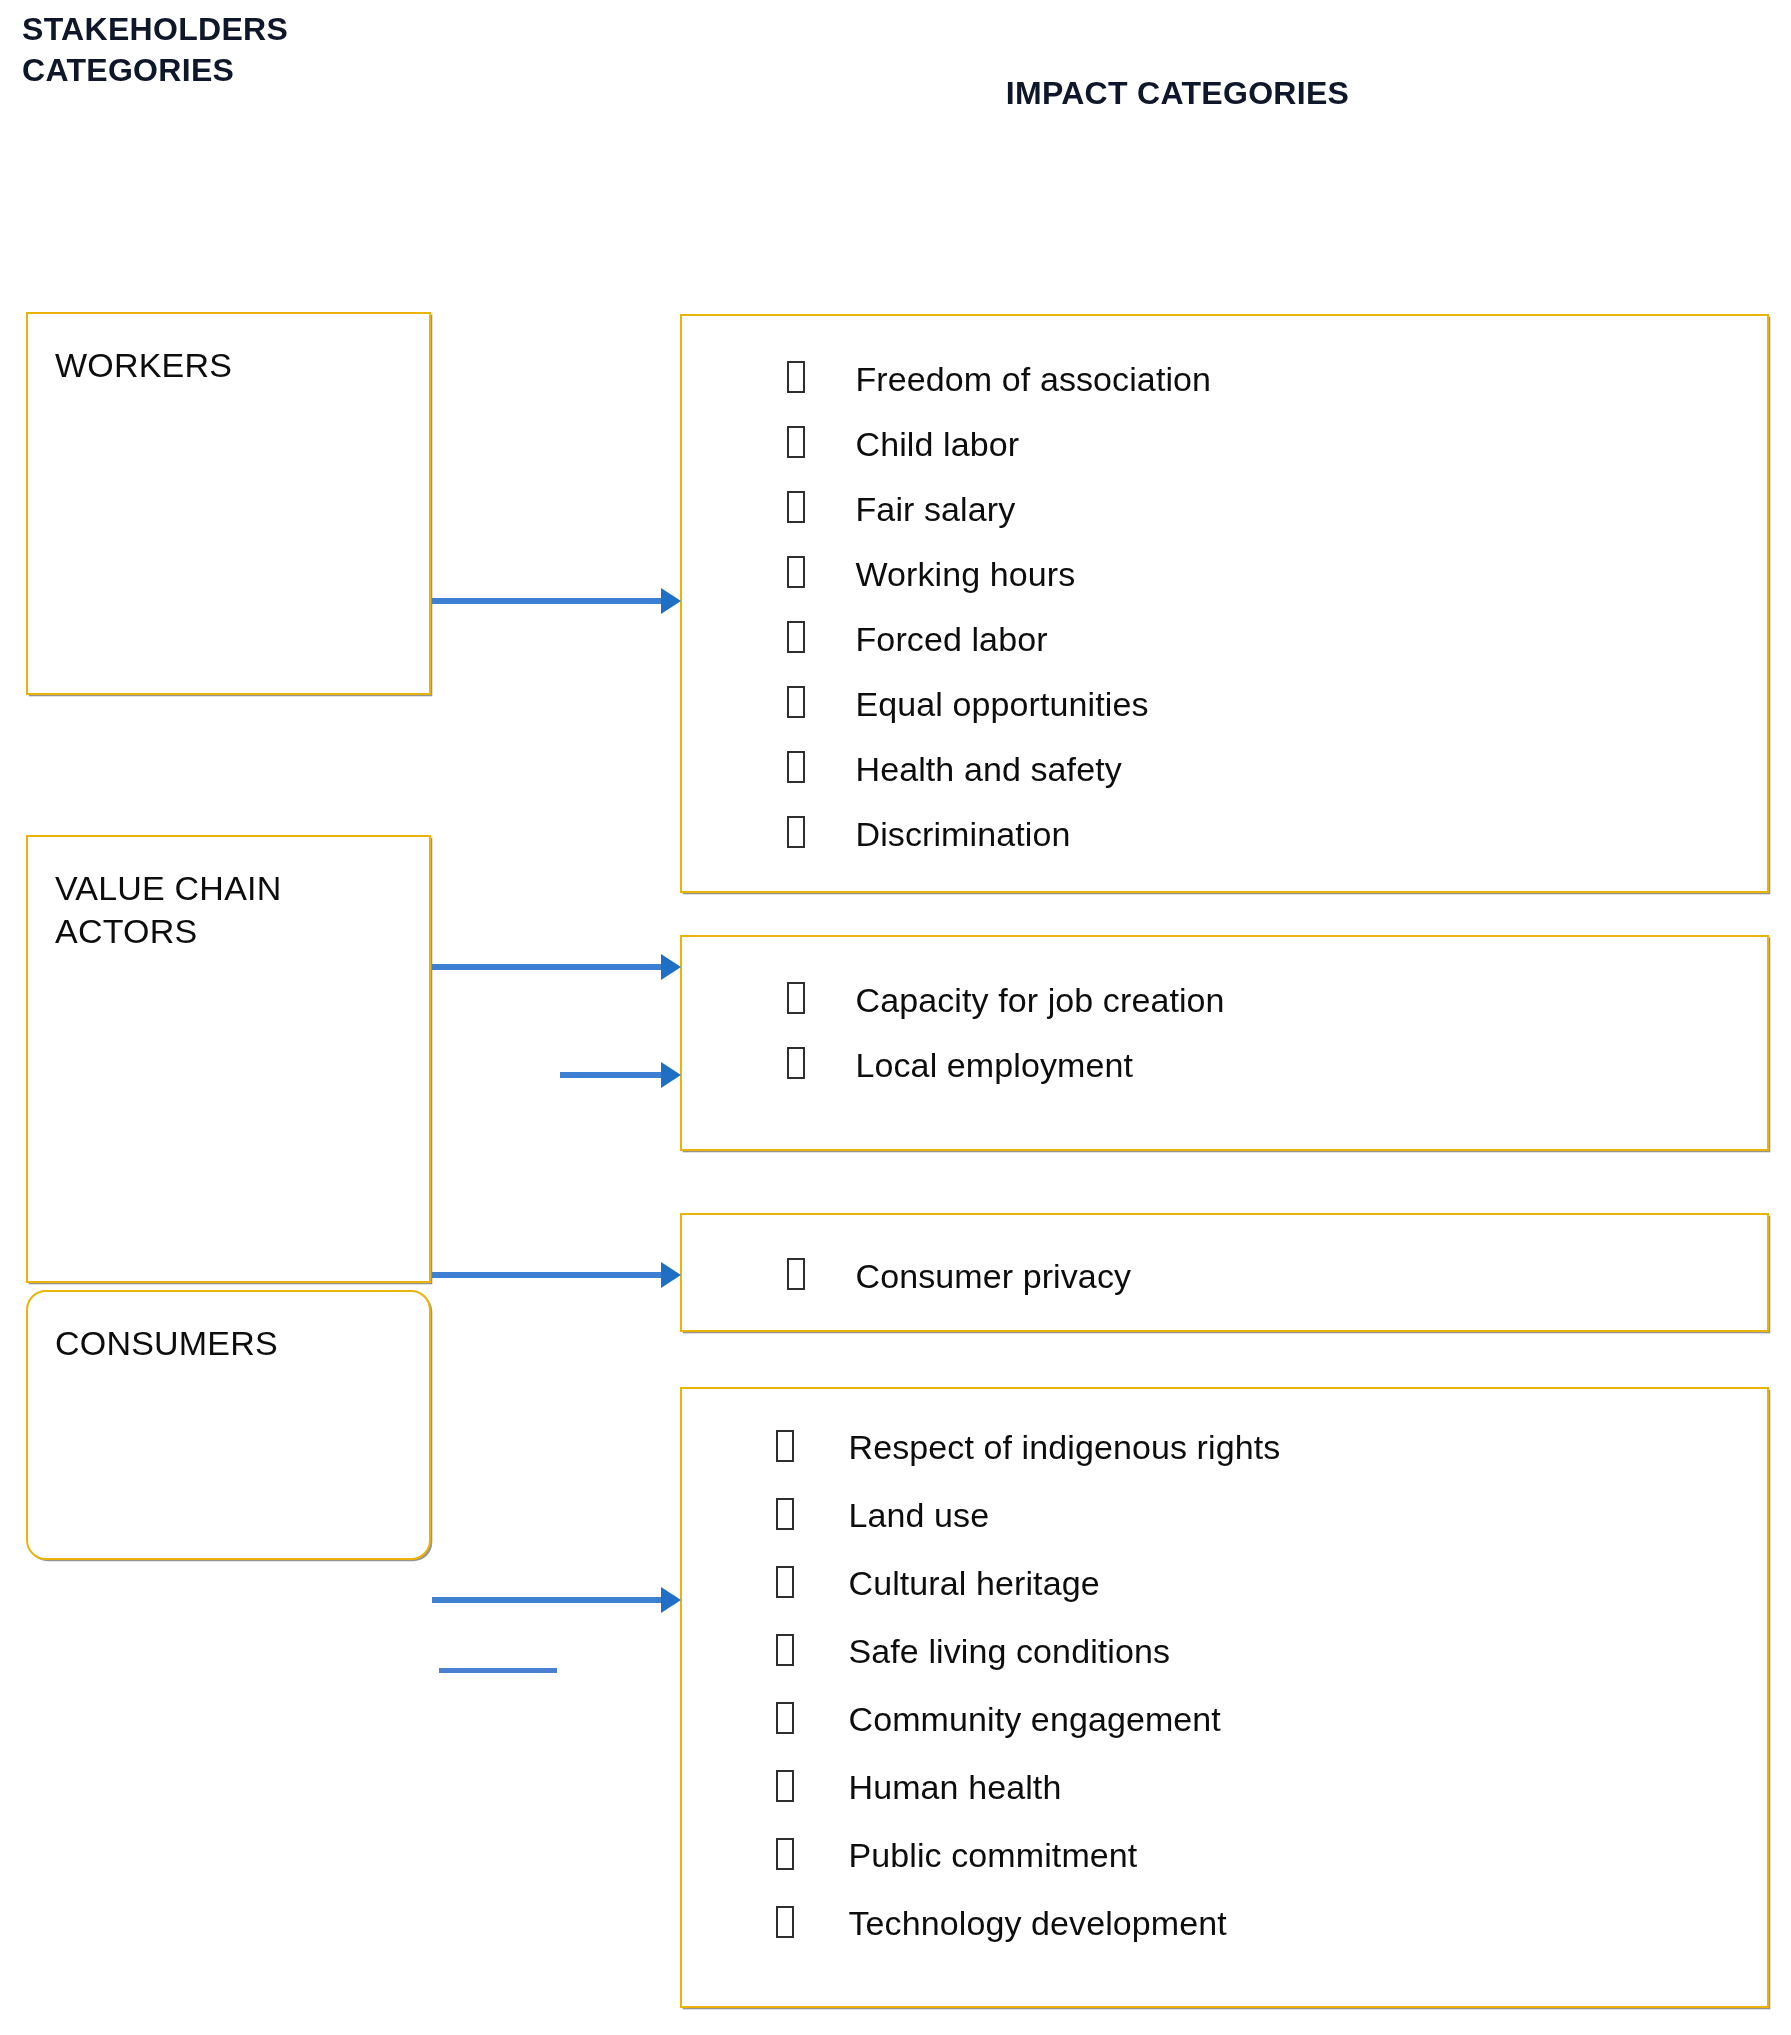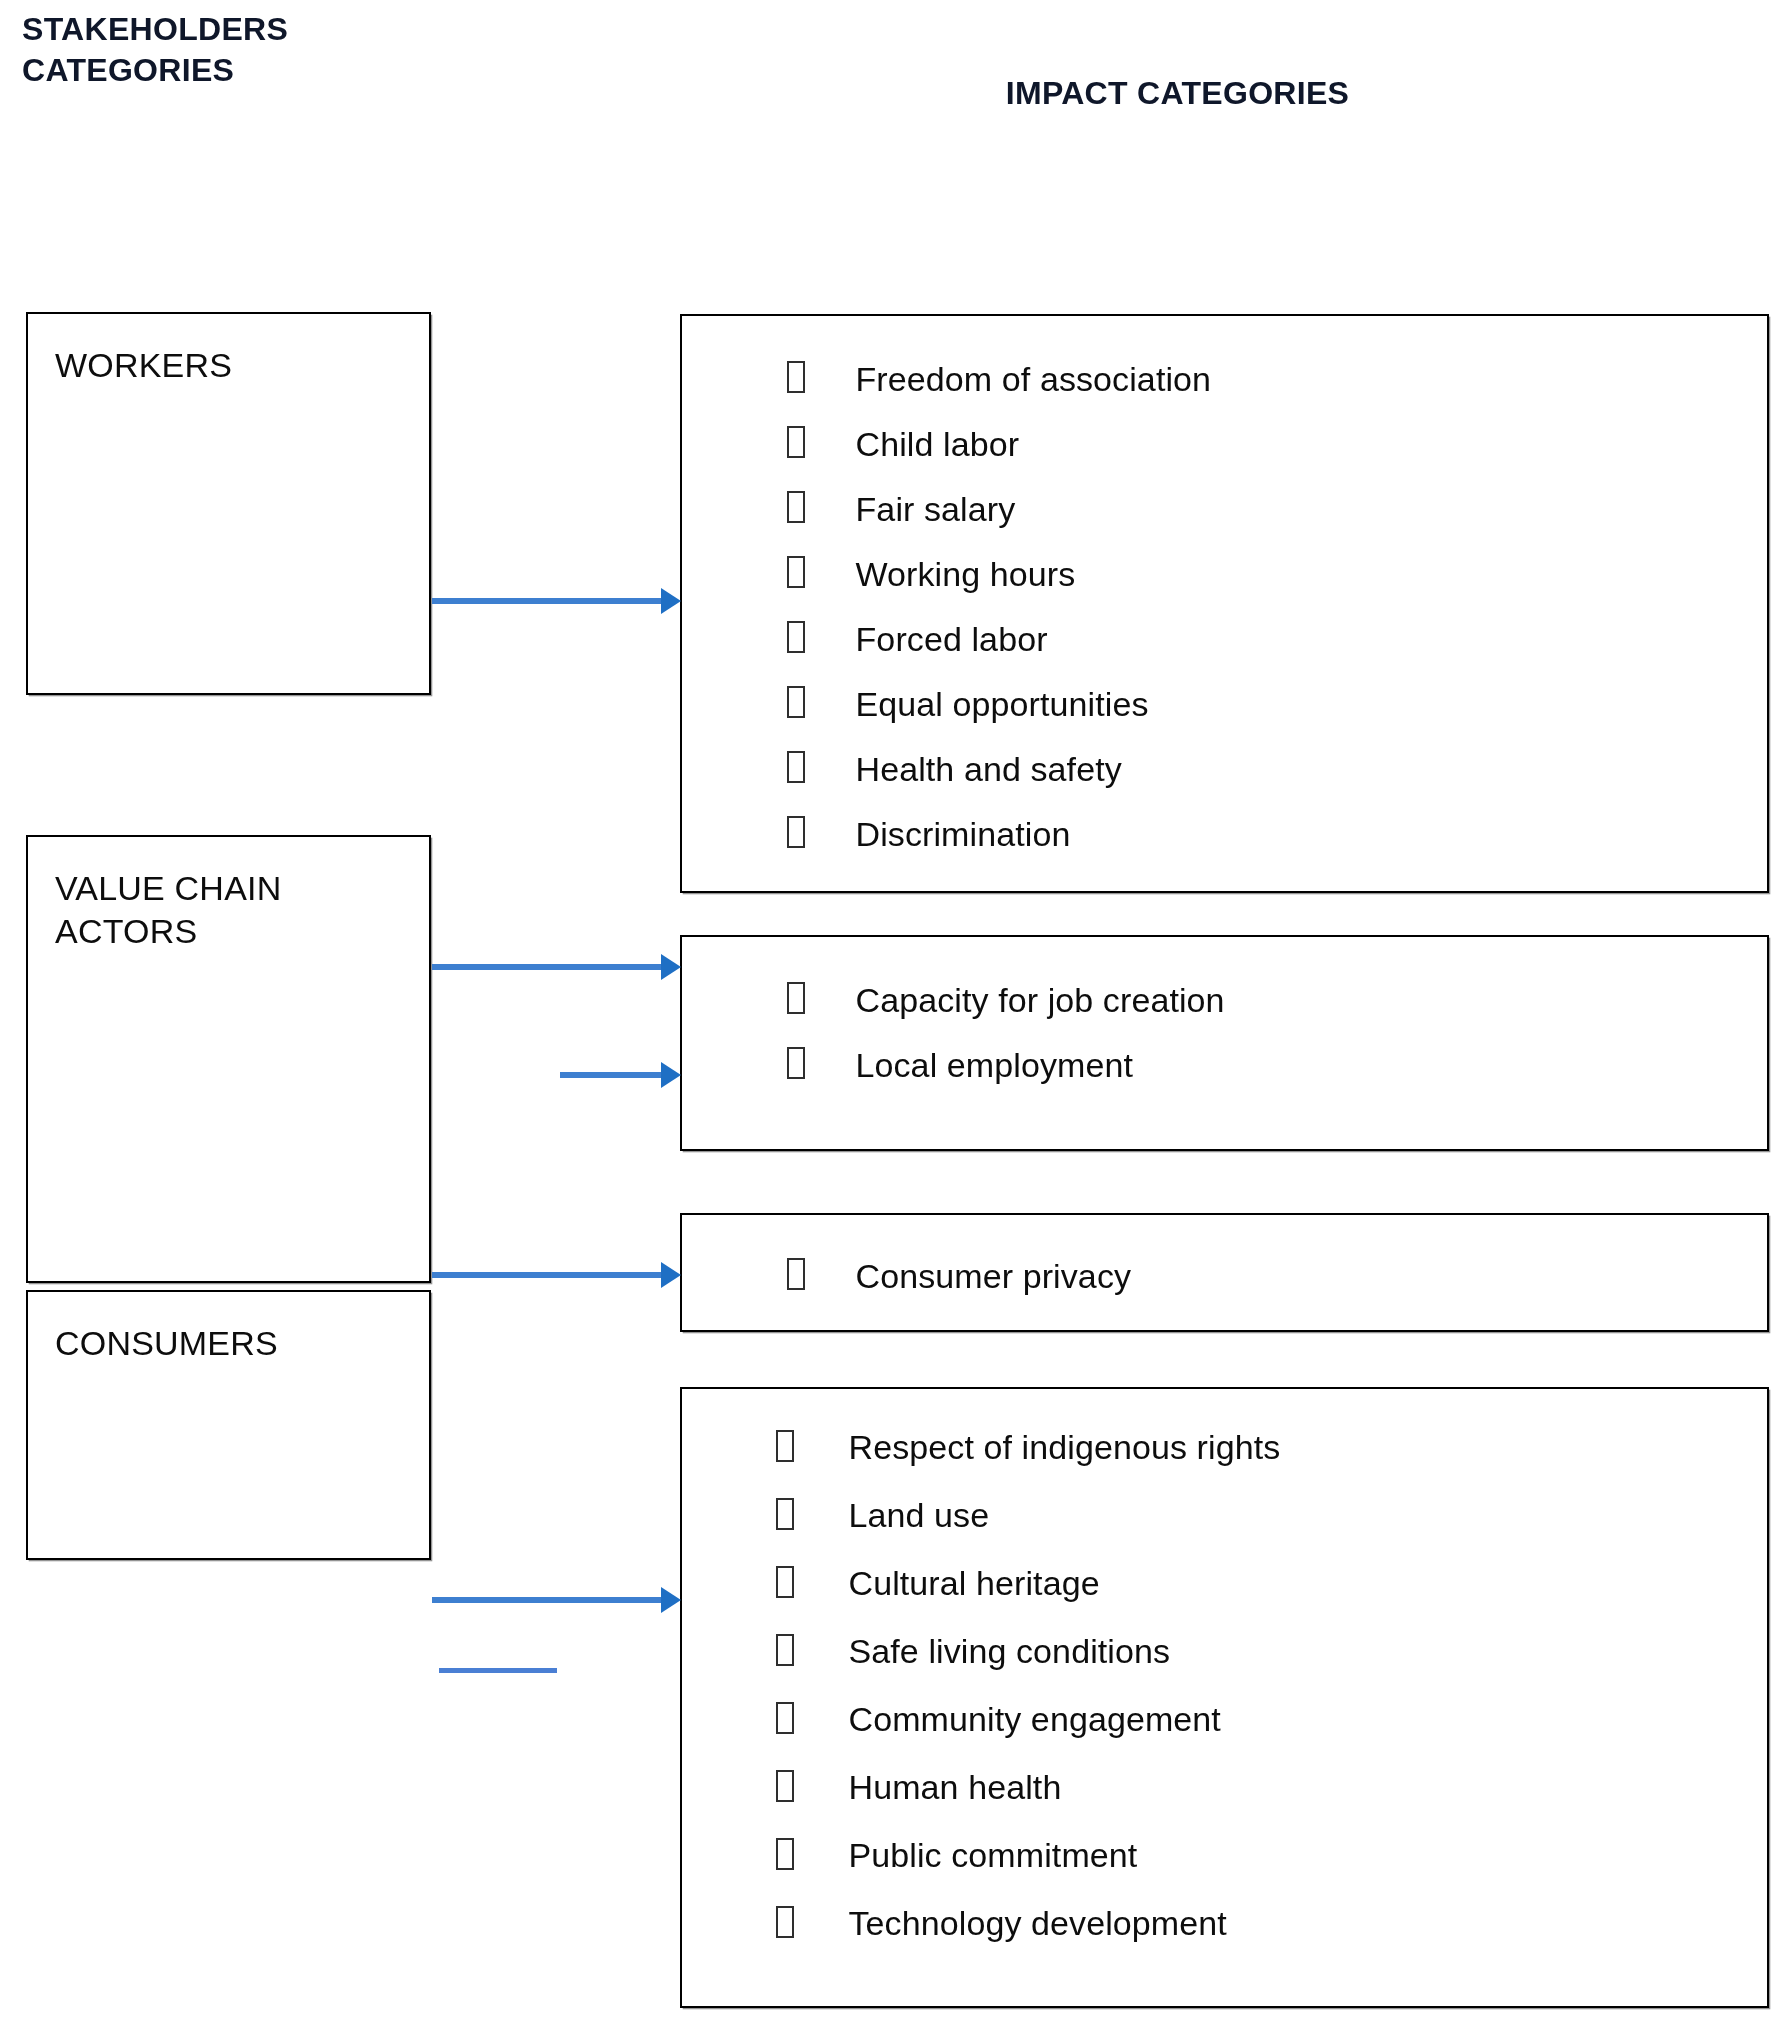--- a/index.html
+++ b/index.html
@@ -40,21 +40,21 @@
     top: 73px;
     width: 439px;
     text-align: center;
   }
 
   
   .box {
     position: absolute;
     box-sizing: border-box;
     background: #ffffff;
-    border: 2px solid #000000;
+    border: 2px solid #eab308;
     box-shadow: 2px 2px 0 -0.7px rgba(60,60,60,0.55);
   }
 
   
   .stake-box {
     left: 26px;
     width: 405px;
   }
   .stake-label {
     position: absolute;
@@ -63,21 +63,21 @@
     font-size: 34px;
     line-height: 1.26;
     font-weight: 400;
     color: #0d0d0d;
     white-space: pre-line;
     letter-spacing: 0.2px;
   }
 
   #box-workers        { top: 312px;  height: 383px; }
   #box-value-chain    { top: 835px; height: 448px; }
-  #box-consumers      { top: 1290px; height: 270px; }
+  #box-consumers      { top: 1290px; height: 270px; border-radius: 20px; }
   #box-community      { top: 1605px; height: 287px; }
 
   
   .impact-box {
     left: 680px;
     width: 1089px;
   }
   #impact-box-1 { top: 314px;  height: 579px; }
   #impact-box-2 { top: 935px; height: 216px; }
   #impact-box-3 { top: 1213px; height: 119px; }

